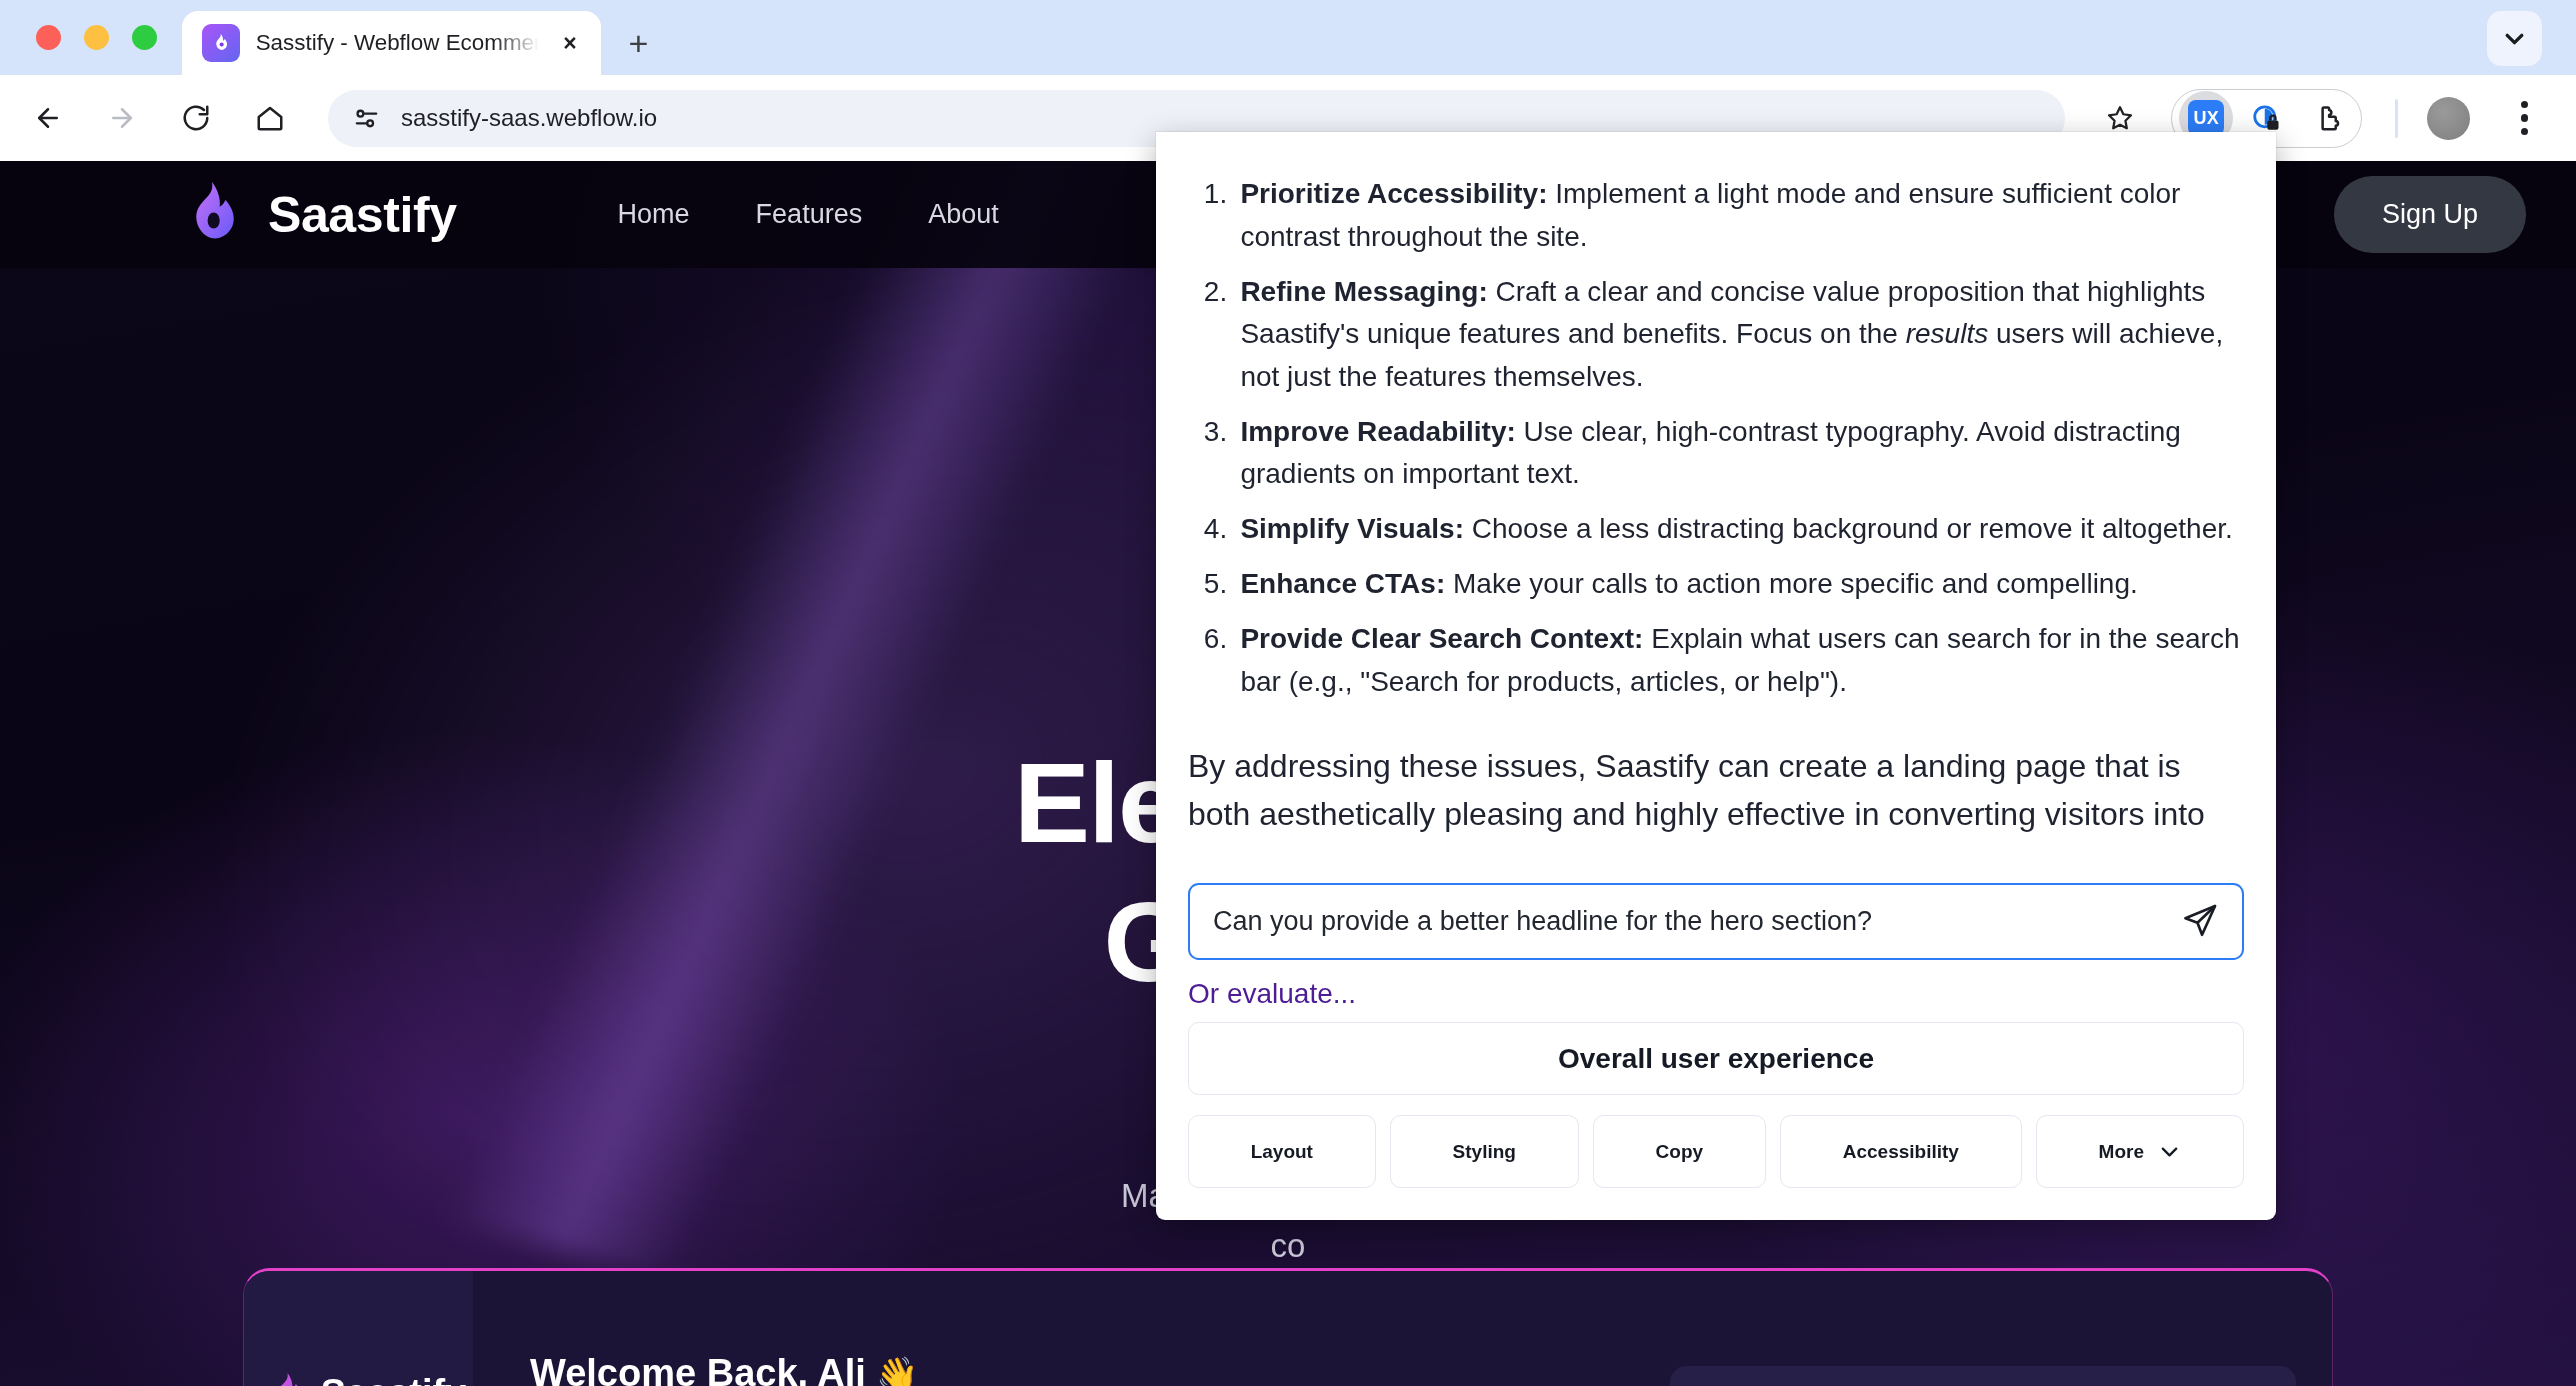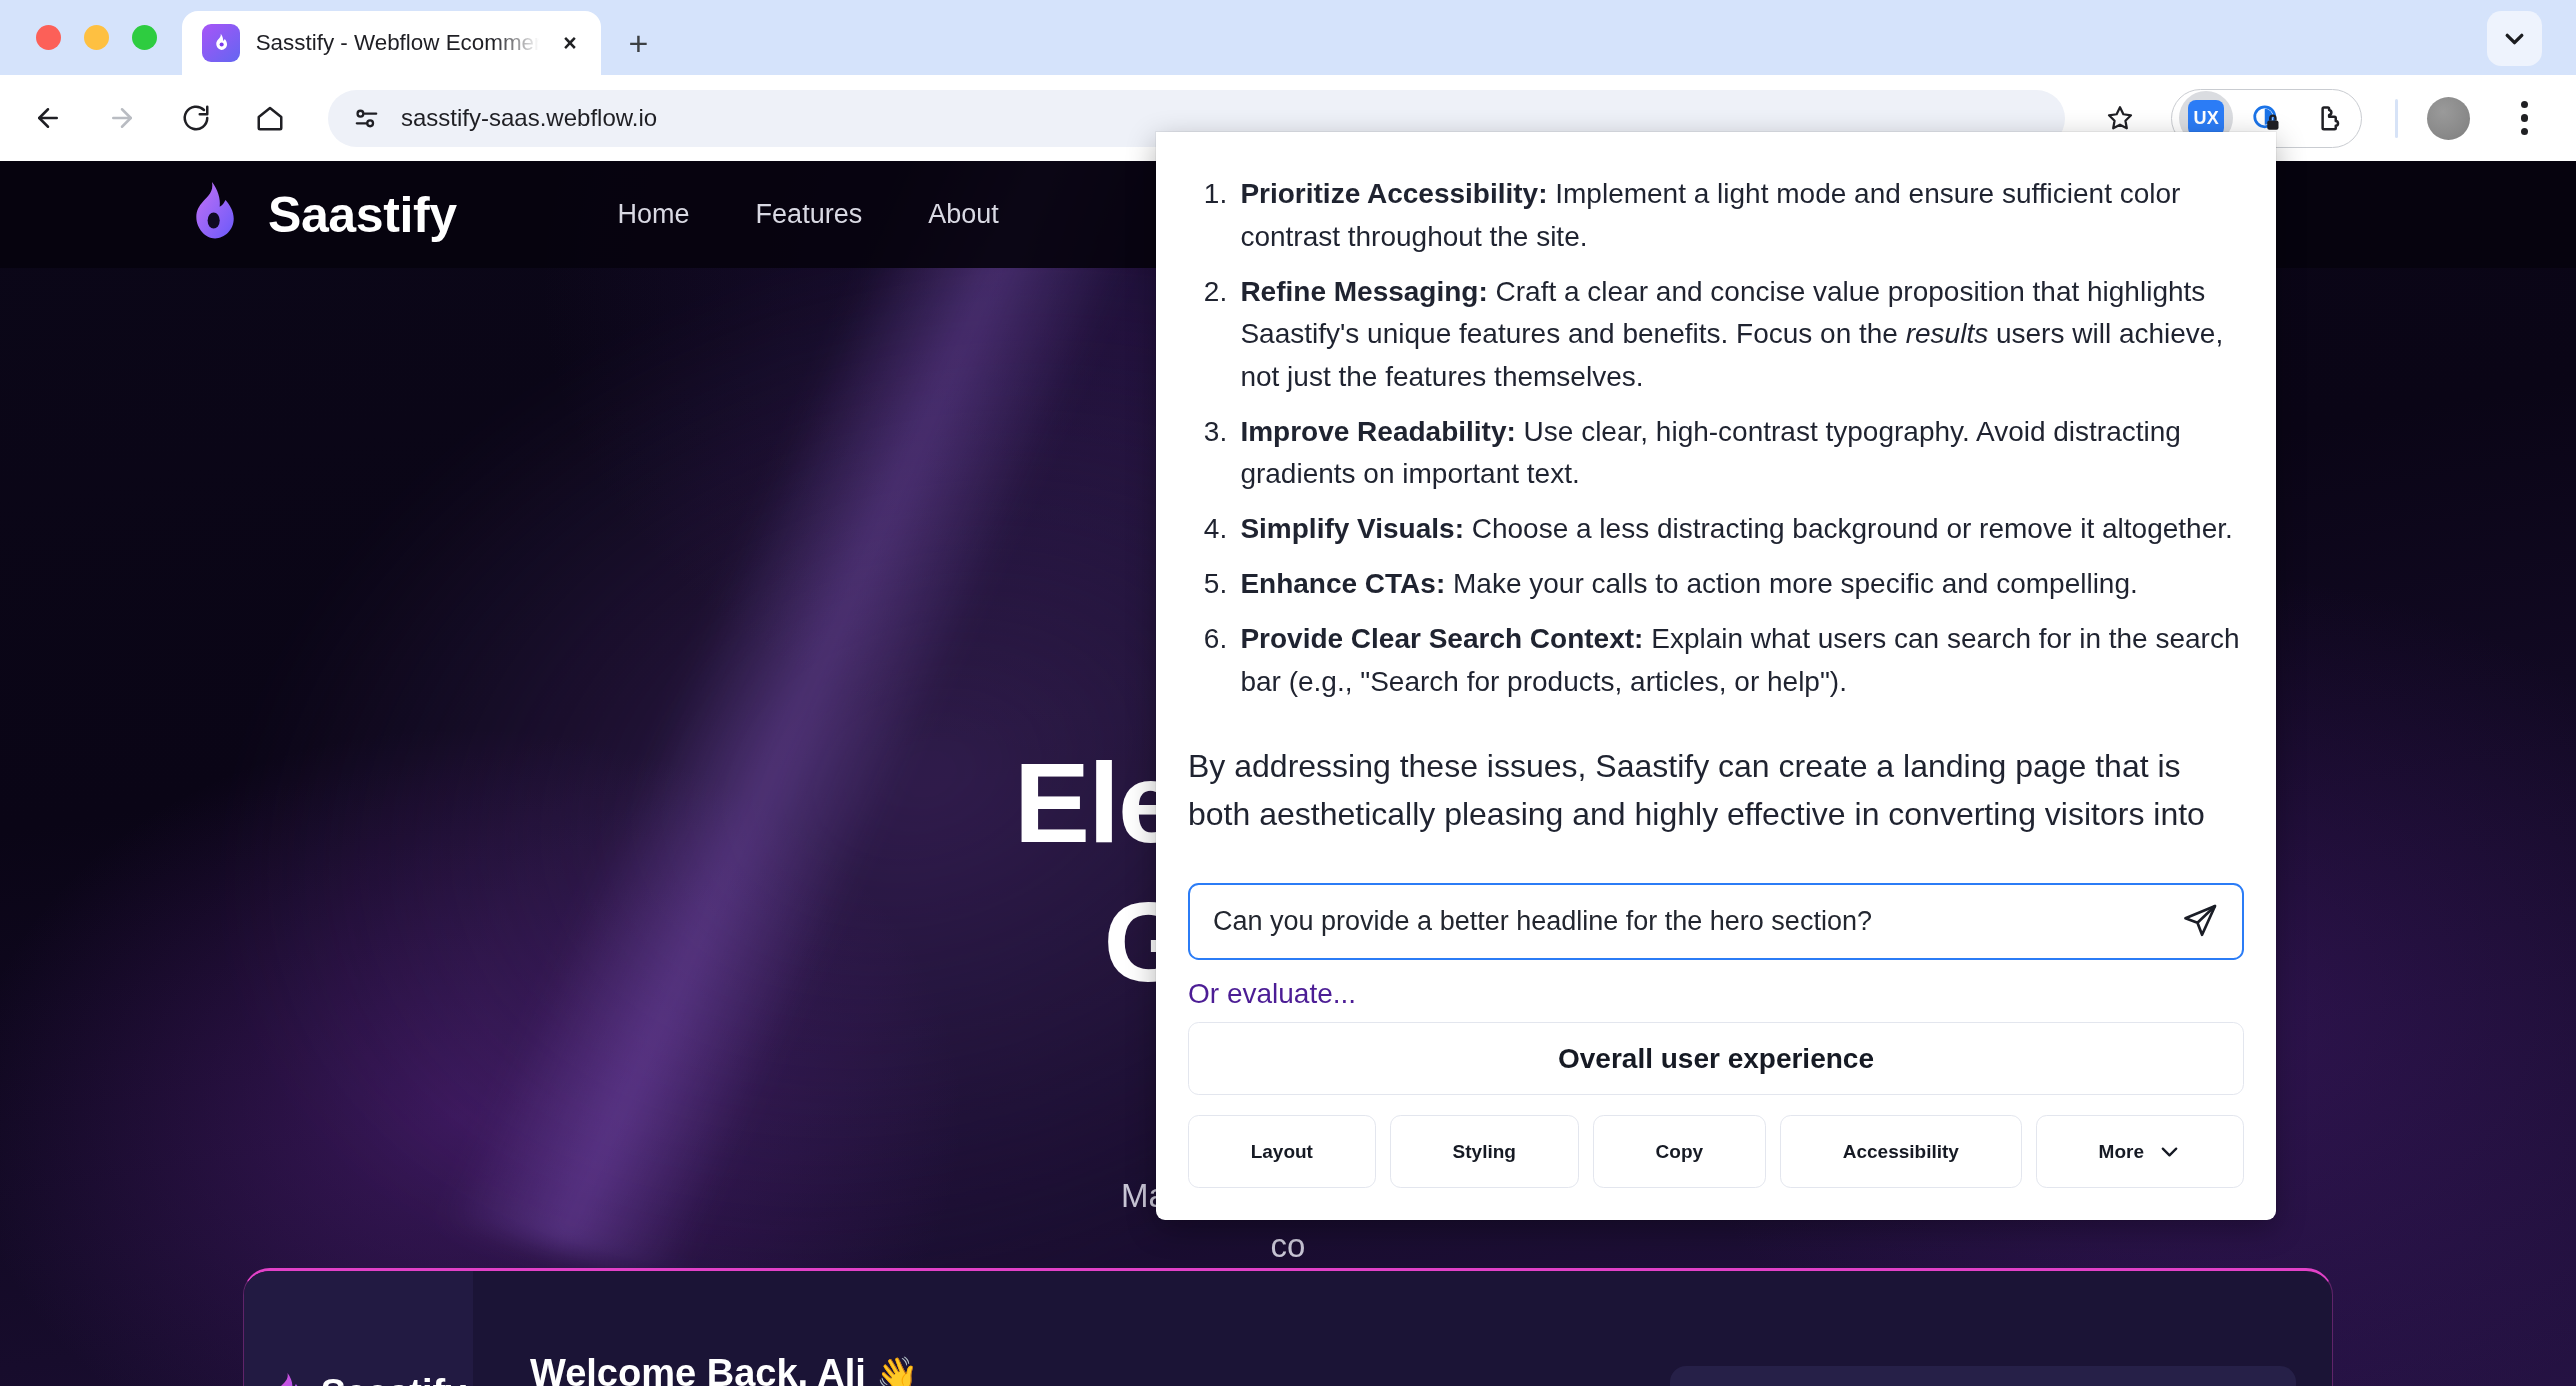--- a/index.html
+++ b/index.html
@@ -398,20 +398,21 @@
             </svg>
         </span>
         <span class="brand-name">Saastify</span>
       </div>
       <div class="nav-links">
         <span class="nav-link">Home</span>
         <span class="nav-link">Features</span>
         <span class="nav-link">About</span>
       </div>
       <div class="nav-spacer"></div>
+      <div class="signup-btn">Sign Up</div>
     </div>
 
     <div class="hero">
       <div class="ai-badge">Ai P</div>
       <div class="hero-h1">
         <div>Elevate Yo</div>
         <div>Gain M</div>
       </div>
       <div class="hero-sub">
         <div>Make sure you have th</div>

